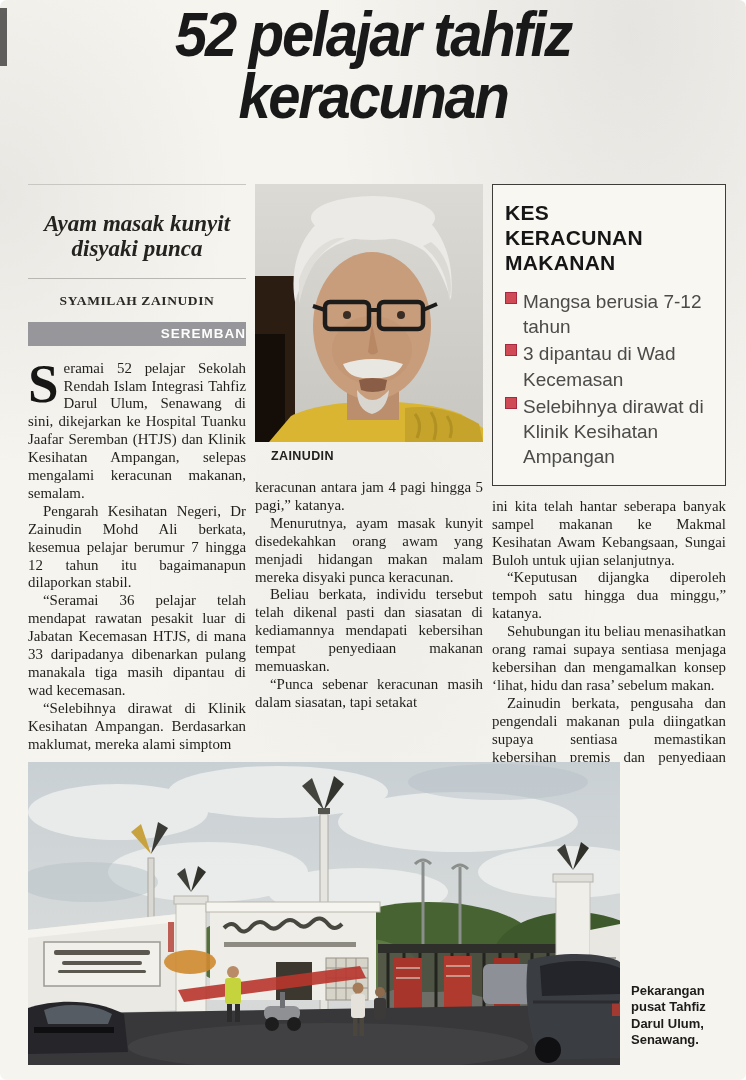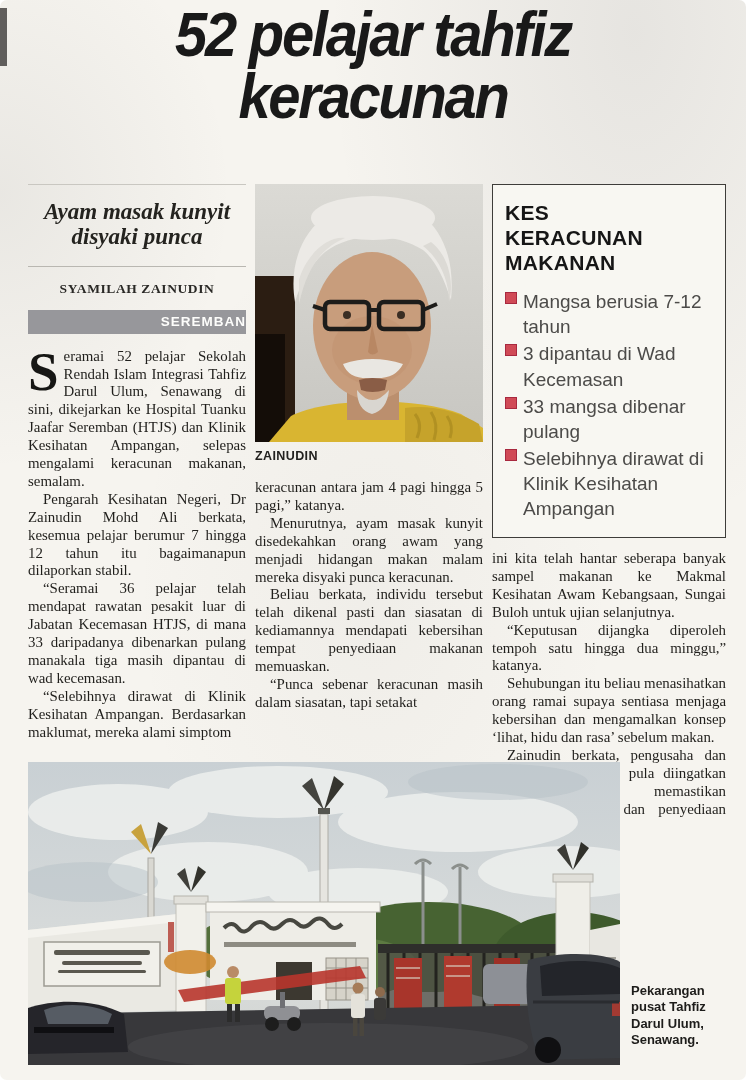--- a/index.html
+++ b/index.html
@@ -24,21 +24,21 @@
     text-align:center;transform:scaleX(.92);
   }
 
   
   .columns{position:absolute;top:184px;left:28px;width:698px;height:576px;display:flex;gap:9px;}
   .col{position:relative;}
   .col1{width:218px;}
   .col2{width:228px;}
   .col3{width:234px;}
 
-  .subhead-block{border-top:1px solid #c9c7c1;padding-top:14px;}
+  .subhead-block{border-top:1px solid #c9c7c1;padding-top:26px;}
   .subhead{
     font-family:"Liberation Serif",serif;font-style:italic;font-weight:bold;
     font-size:23px;line-height:1.1;text-align:center;color:#24231f;margin:0 4px;
   }
   .byline-rule{border:none;border-top:1px solid #b9b7b1;margin:16px 0 0 0;}
   .byline{
     font-family:"Liberation Serif",serif;font-weight:bold;font-size:13.5px;
     letter-spacing:.6px;text-align:center;color:#2a2926;margin-top:14px;
   }
   .dateline-bar{
@@ -54,21 +54,21 @@
   .bodytext p.noindent{text-indent:0;}
   .dropcap{
     float:left;font-size:55px;line-height:44px;font-weight:bold;color:#161614;
     padding:2px 5px 0 0;font-family:"Liberation Serif",serif;
   }
 
   
   .portrait{width:228px;height:258px;display:block;}
   .photo-caption{
     font-family:"Liberation Sans",sans-serif;font-weight:bold;font-size:12.5px;
-    letter-spacing:.4px;color:#22211f;margin-top:7px;
+    letter-spacing:.4px;color:#22211f;margin-top:7px;margin-left:16px;
   }
   .col2 .bodytext{margin-top:16px;}
 
   
   .infobox{
     border:1.5px solid #3e3d3a;background:#f8f7f2;padding:14px 10px 14px 12px;
     font-family:"Liberation Sans",sans-serif;
   }
   .infobox-title{
     font-weight:bold;font-size:21px;line-height:1.18;text-align:left;color:#161616;
@@ -181,24 +181,20 @@
           <li>
               <span class="bullet-square" style="background:#d04a56;"></span>
               <span>Mangsa berusia 7-12 tahun</span>
             </li>
           <li>
               <span class="bullet-square" style="background:#d04a56;"></span>
               <span>3 dipantau di Wad Kecemasan</span>
             </li>
           <li>
               <span class="bullet-square" style="background:#d04a56;"></span>
-              <span>33 mangsa dibenar pulang</span>
-            </li>
-          <li>
-              <span class="bullet-square" style="background:#d04a56;"></span>
               <span>Selebihnya dirawat di Klinik Kesihatan Ampangan</span>
             </li>
         </ul>
       </div>
       <div class="bodytext">
         <p class="noindent">ini kita telah hantar seberapa banyak sampel makanan ke Makmal Kesihatan Awam Kebangsaan, Sungai Buloh untuk ujian selanjutnya.</p>
         <p>“Keputusan dijangka diperoleh tempoh satu hingga dua minggu,” katanya.</p>
         <p>Sehubungan itu beliau menasihatkan orang ramai supaya sentiasa menjaga kebersihan dan mengamalkan konsep ‘lihat, hidu dan rasa’ sebelum makan.</p>
         <p>Zainudin berkata, pengusaha dan pengendali makanan pula diingatkan supaya sentiasa memastikan kebersihan premis dan penyediaan makanan.</p>
       </div>

